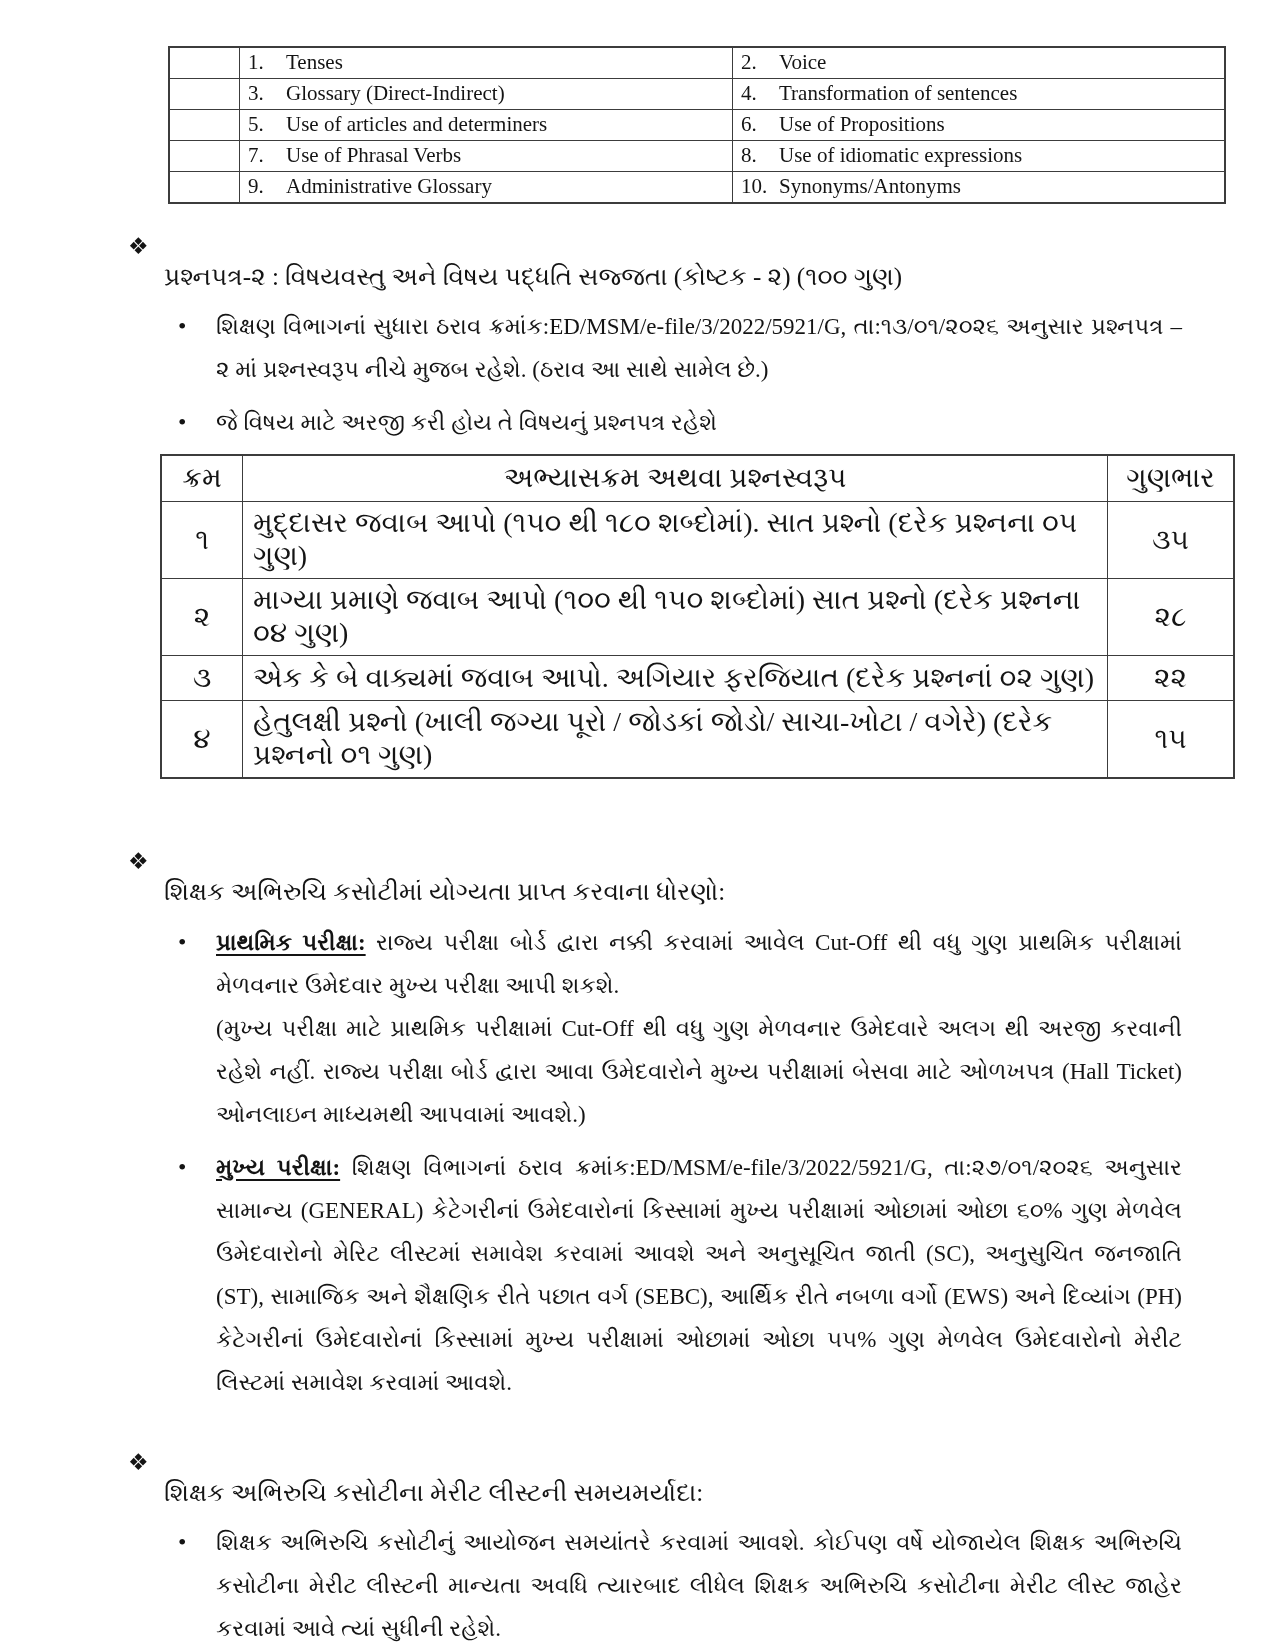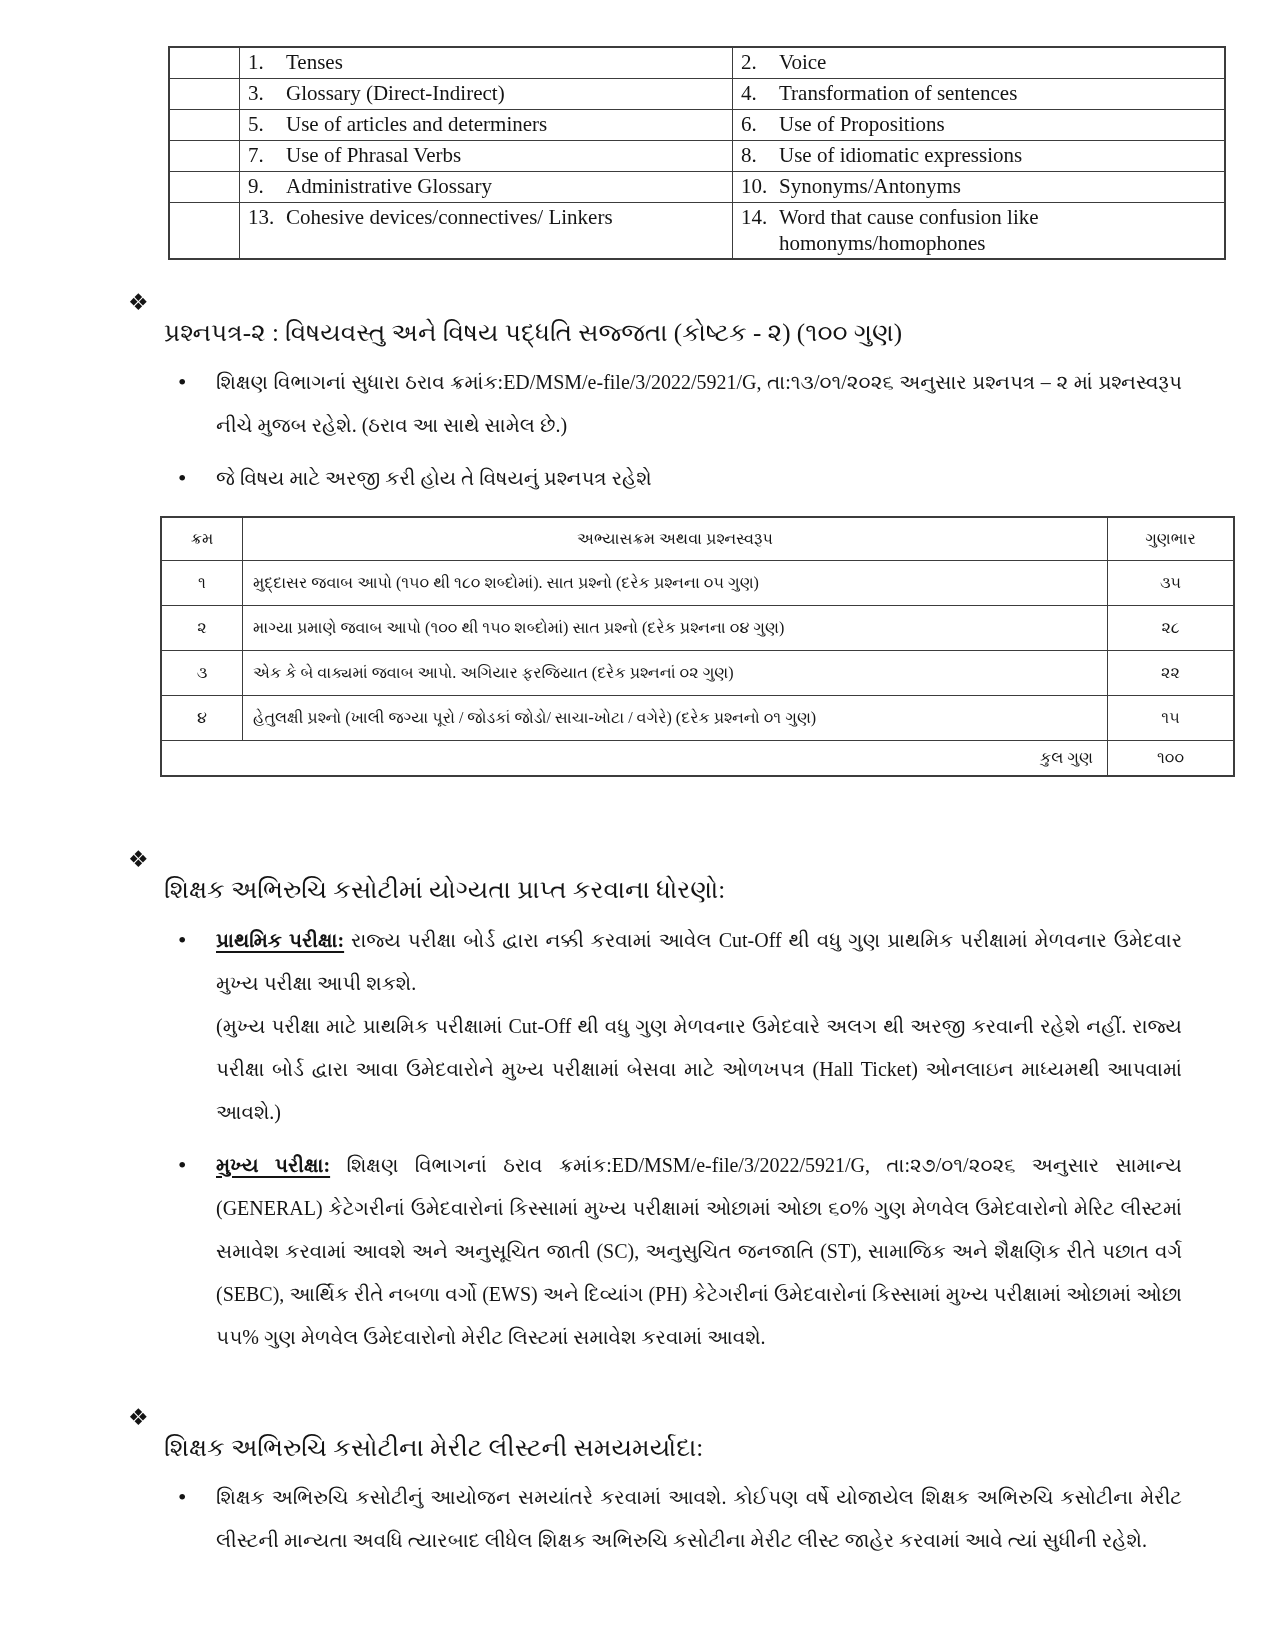--- a/index.html
+++ b/index.html
@@ -45,34 +45,34 @@
   .sec-head .dm { flex:0 0 36px; font-size:23px; padding-top:2px; }
   .sec-head .ht { flex:1;margin-top:31px; }
 
   .bullet {
     display:flex;
     margin:10px 93px 0 178px;
   }
   .bullet .bd { flex:0 0 38px; font-size:24px; line-height:43px; }
   .bullet .bt {
     flex:1;
-    font-size:20px;
+    font-size:23px;
     line-height:43px;
     text-align:justify;
     font-family:Liberation Serif, serif;
   }
   .lbl { font-weight:bold; text-decoration:underline; text-underline-offset:4px; }
 
   
   table.syllabus {
     border-collapse:collapse;
     table-layout:fixed;
     width:1021px;
-    margin:16px 0 0 160px;
-    font-size:16px;
+    margin:10px 0 0 160px;
+    font-size:28px;
   }
   table.syllabus, table.syllabus td, table.syllabus th { border:1.8px solid #3c3c3c; }
   table.syllabus { border-width:2.4px; }
   table.syllabus th { font-weight:normal; padding:6px 8px; height:30px; }
   table.syllabus td { padding:5px 10px; height:34px; vertical-align:middle; }
   table.syllabus .colno { width:64px; text-align:center; }
   table.syllabus .coldesc { width:848px; text-align:left; }
   table.syllabus .colmarks { width:109px; text-align:center; }
   table.syllabus td.total-label { text-align:right; padding-right:14px; height:24px; }
   table.syllabus td.total-value { text-align:center; height:24px; }
@@ -156,35 +156,20 @@
               <span class="txt">Administrative Glossary</span>
             </div>
           </td>
       <td class="c2">
             <div class="tcell">
               <span class="num">10.</span>
               <span class="txt">Synonyms/Antonyms</span>
             </div>
           </td>
     </tr>
-    <tr>
-      <td class="c0"></td>
-      <td class="c1">
-            <div class="tcell">
-              <span class="num">13.</span>
-              <span class="txt">Cohesive devices/connectives/ Linkers</span>
-            </div>
-          </td>
-      <td class="c2">
-            <div class="tcell">
-              <span class="num">14.</span>
-              <span class="txt">Word that cause confusion like homonyms/homophones</span>
-            </div>
-          </td>
-    </tr>
   </tbody>
     </table>
 
   <div class="gap-sm"></div>
 
   <div class="sec-head guj">
     <span class="dm">❖</span>
     <span class="ht">પ્રશ્નપત્ર-૨ : વિષયવસ્તુ અને વિષય પદ્ધતિ સજ્જતા (કોષ્ટક - ૨) (૧૦૦ ગુણ)</span>
   </div>
 
@@ -218,24 +203,20 @@
     <tr>
       <td class="colno">૩</td>
       <td class="coldesc">એક કે બે વાક્યમાં જવાબ આપો. અગિયાર ફરજિયાત (દરેક પ્રશ્નનાં ૦૨ ગુણ)</td>
       <td class="colmarks">૨૨</td>
     </tr>
     <tr>
       <td class="colno">૪</td>
       <td class="coldesc">હેતુલક્ષી પ્રશ્નો (ખાલી જગ્યા પૂરો / જોડકાં જોડો/ સાચા-ખોટા / વગેરે) (દરેક  પ્રશ્નનો ૦૧ ગુણ)</td>
       <td class="colmarks">૧૫</td>
     </tr>
-    <tr>
-      <td colspan="2" class="total-label">કુલ ગુણ</td>
-      <td class="total-value">૧૦૦</td>
-    </tr>
   </tbody>
     </table>
 
   <div class="gap-lg"></div>
 
   <div class="sec-head guj">
     <span class="dm">❖</span>
     <span class="ht">શિક્ષક અભિરુચિ કસોટીમાં યોગ્યતા પ્રાપ્ત કરવાના ધોરણો:</span>
   </div>
 

